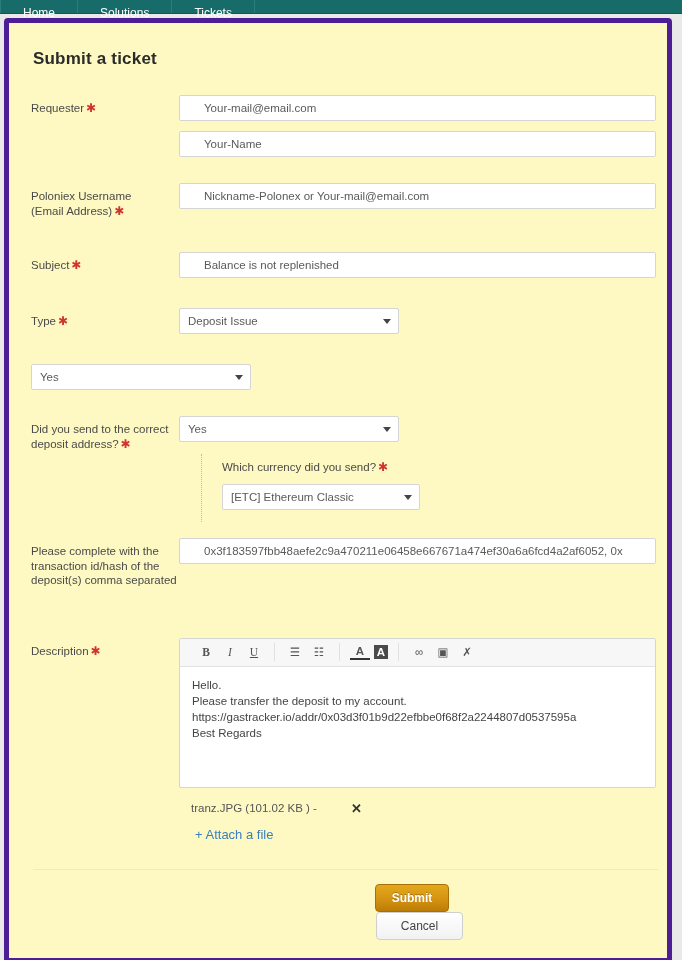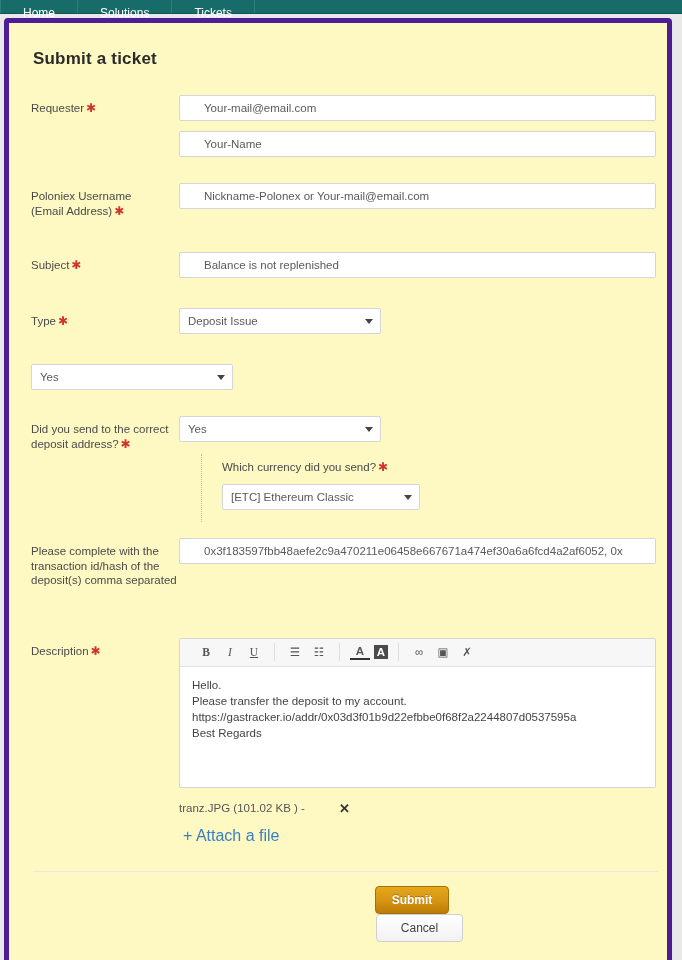--- a/index.html
+++ b/index.html
@@ -83,21 +83,21 @@
     outline: none;
     line-height: 24px;
     overflow: hidden;
     white-space: nowrap;
   }
   input.text::placeholder { color: #9a9a9a; }
   input.text.second { margin-top: 10px; }
 
   .selectbox {
     position: relative;
-    width: 202px;
+    width: 220px;
     height: 26px;
     border: 1px solid #d5d5d5;
     border-radius: 2px;
     background: #fff;
     font-size: 11.5px;
     color: #5a5a5a;
     line-height: 25px;
     padding: 0 22px 0 8px;
     overflow: hidden;
     white-space: nowrap;
@@ -171,35 +171,35 @@
   }
   .editor-body div { white-space: nowrap; overflow: hidden; }
 
   
   .attach-row {
     display: flex;
     align-items: center;
     font-size: 11.5px;
     color: #555;
     margin-top: 14px;
-    margin-left: 0;
+    margin-left: 12px;
   }
   .attach-name { margin-right: 34px; }
   .attach-remove {
     font-size: 13px;
     font-weight: bold;
     color: #333;
     cursor: pointer;
     line-height: 1;
   }
   .attach-link {
     display: inline-block;
     margin-top: 12px;
-    margin-left: 4px;
-    font-size: 16px;
+    margin-left: 16px;
+    font-size: 13px;
     color: #3a80c1;
     cursor: pointer;
   }
 
   
   .divider {
     border-top: 1px solid #e7e7e7;
     margin: 26px 0 0 2px;
     width: 625px;
   }

